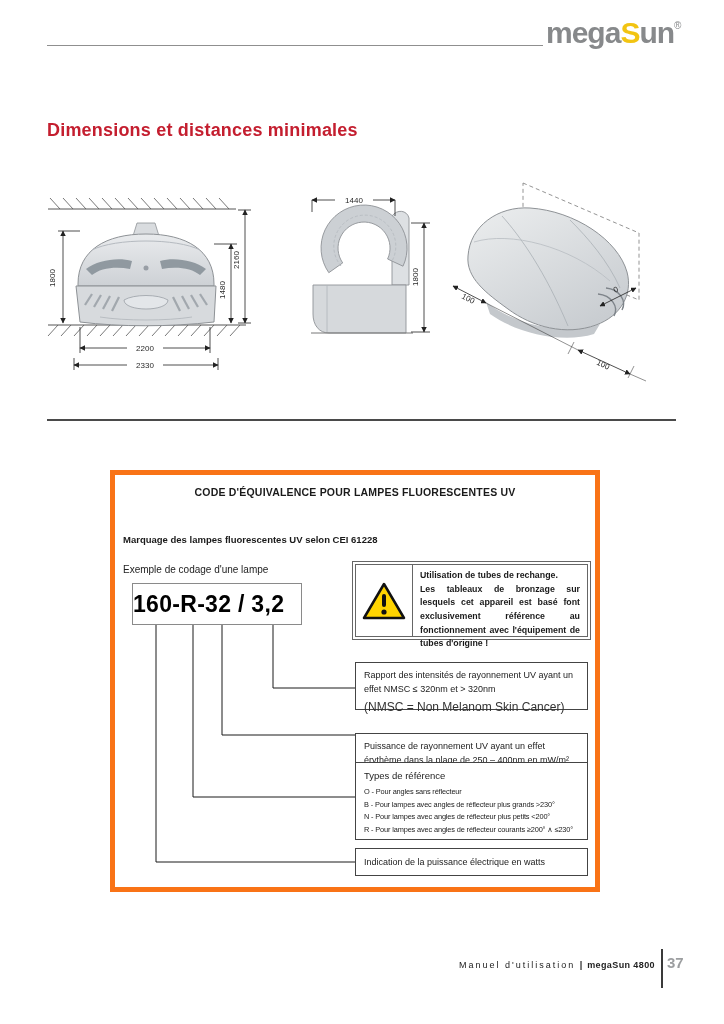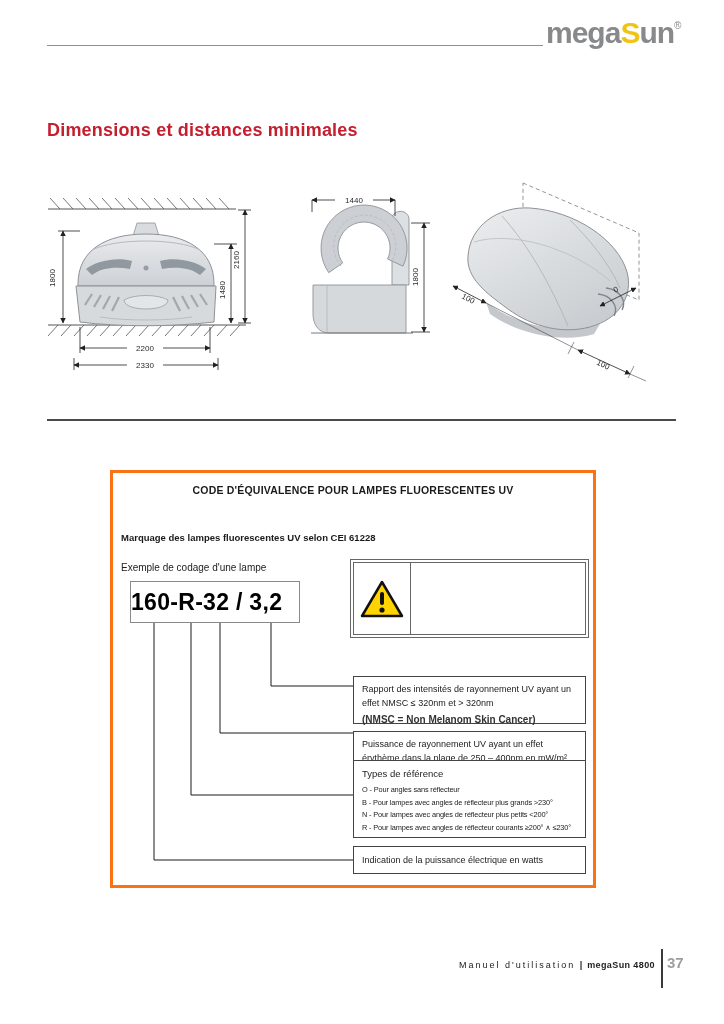--- a/index.html
+++ b/index.html
@@ -11,40 +11,40 @@
   
   .header-rule{left:47px;top:45px;width:496px;height:1px;background:#8f8f8f;}
   .logo{left:546px;top:18px;font-size:30px;font-weight:700;letter-spacing:-1px;color:#87898b;line-height:1;}
   .logo .hl{color:#f2c412;}
   .logo sup{font-size:10px;font-weight:400;letter-spacing:0;vertical-align:14px;}
   
   .page-title{left:47px;top:120px;font-size:18px;font-weight:700;color:#c41e2f;letter-spacing:0.2px;}
   
   .mid-rule{left:47px;top:419px;width:629px;height:2px;background:#4a4a4a;}
   
-  .codebox{left:110px;top:470px;width:480px;height:412px;border:3px solid #f97316;background:#fff;}
+  .codebox{left:110px;top:470px;width:480px;height:412px;border:5px solid #f97316;background:#fff;}
   .codebox .title{position:absolute;top:11px;left:0;width:100%;text-align:center;font-size:10.5px;font-weight:700;letter-spacing:0.2px;}
   .codebox .subtitle{position:absolute;top:59px;left:8px;font-size:9.5px;font-weight:700;text-align:right;}
   .codebox .example-label{position:absolute;top:89px;left:8px;font-size:10px;color:#222;}
   .lamp-code-box{position:absolute;left:17px;top:108px;width:168px;height:40px;border:1px solid #8a8a8a;
     display:flex;align-items:center;font-size:23px;font-weight:700;letter-spacing:0.3px;color:#000;}
   .conn{position:absolute;left:0;top:0;pointer-events:none;}
   
   .warnbox{position:absolute;left:237px;top:86px;width:239px;height:79px;border:1px solid #666;padding:2px;box-sizing:border-box;background:#fff;}
   .warnbox .inner{display:flex;height:100%;border:1px solid #666;box-sizing:border-box;}
   .warnbox .iconcell{width:56px;border-right:1px solid #666;display:flex;align-items:center;justify-content:center;flex:none;}
   .warnbox .textcell{flex:1;padding:4px 7px 3px 7px;font-size:8.8px;font-weight:700;line-height:1.55;text-align:justify;}
   .warnbox .wtitle{text-align:left;}
   
   .expl{position:absolute;left:240px;width:233px;border:1px solid #444;background:#fff;box-sizing:border-box;font-size:9px;line-height:1.6;color:#222;}
   .expl .pad{padding:5px 8px;}
-  .expl .note{font-size:10px;margin-top:1px;color:#333;font-weight:bold;}
+  .expl .note{font-size:12px;margin-top:1px;color:#333;}
   .expl .etitle{font-size:9.5px;margin-bottom:3px;}
   .expl .item{font-size:7.4px;letter-spacing:-0.15px;line-height:1.7;white-space:nowrap;}
-  #box-ratio{top:187px;height:48px;margin-top:16px;}
+  #box-ratio{top:187px;height:48px;}
   #box-power{top:258px;height:37px;}
   #box-reflector{top:287px;height:78px;}
   #box-wattage{top:373px;height:28px;display:flex;align-items:center;}
   #box-wattage .pad{padding:0 8px;text-align:right;}
   
   .footer-text{right:69px;top:960px;font-size:9px;letter-spacing:2px;color:#222;white-space:nowrap;}
   .footer-text b{letter-spacing:0.4px;}
   .footer-vline{left:661px;top:949px;width:1.5px;height:39px;background:#3a3a3a;}
   .footer-page{left:667px;top:954px;font-size:15px;font-weight:700;color:#9c9ea0;}
   svg text{font-family:"Liberation Sans", sans-serif;}
@@ -244,20 +244,24 @@
 
   <div class="warnbox">
     <div class="inner">
       <div class="iconcell">
         <svg width="44" height="40" viewBox="0 0 44 40">
           <path d="M22,3 L42,37 L2,37 Z" fill="#ffd400" stroke="#111" stroke-width="2.5" stroke-linejoin="round"></path>
           <rect x="20" y="13" width="4" height="13" rx="2" fill="#111"></rect>
           <circle cx="22" cy="31" r="2.6" fill="#111"></circle>
         </svg>
       </div>
+      <div class="textcell">
+        <div class="wtitle">Utilisation de tubes de rechange.</div>
+        <div>Les tableaux de bronzage sur lesquels cet appareil est basé font exclusivement référence au fonctionnement avec l'équipement de tubes d'origine !</div>
+      </div>
     </div>
   </div>
 
   <div class="expl" id="box-ratio">
     <div class="pad">
       <div>Rapport des intensités de rayonnement UV ayant un effet NMSC ≤ 320nm et &gt; 320nm</div>
       <div class="note">(NMSC = Non Melanom Skin Cancer)</div>
     </div>
   </div>
 

